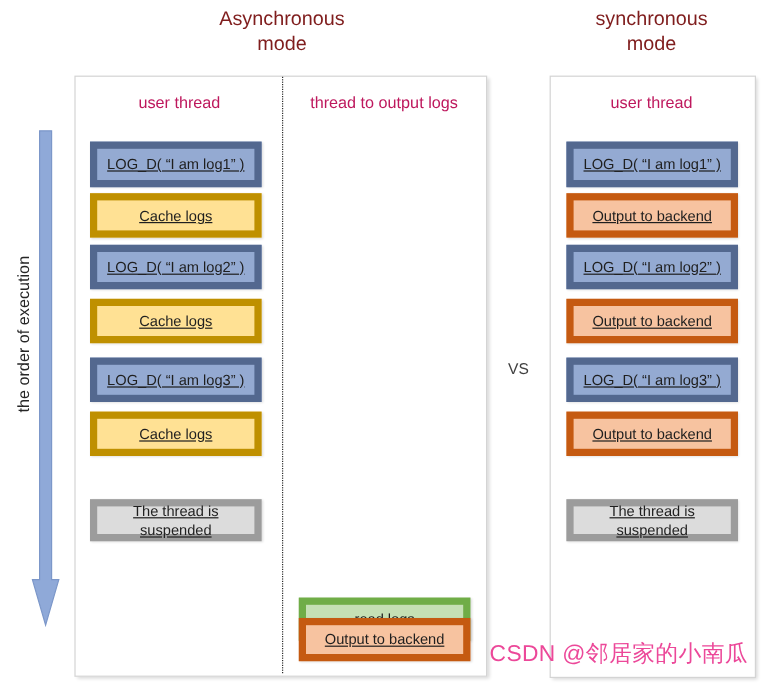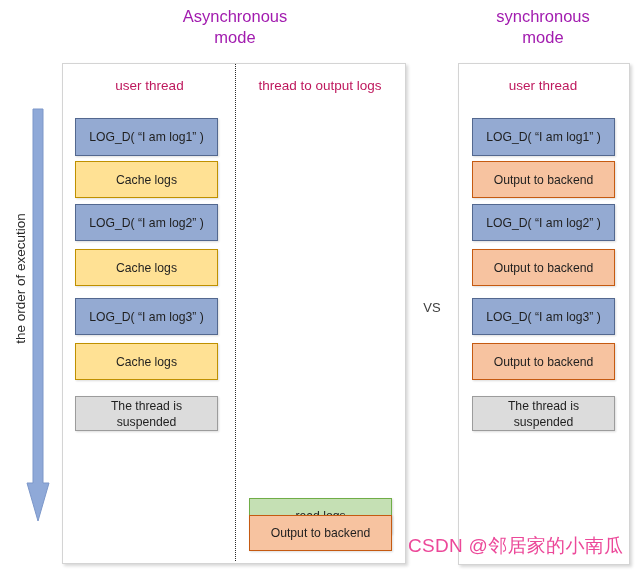--- a/index.html
+++ b/index.html
@@ -22,21 +22,21 @@
     width: 635px;
     height: 573px;
   }
 
   
   .mode-title {
     position: absolute;
     text-align: center;
     font-size: 16.5px;
     line-height: 21px;
-    color: #a21caf;
+    color: #7f1d1d;
     white-space: pre-line;
   }
   #title-async { left: 150px; top: 6px; width: 170px; }
   #title-sync  { left: 458px; top: 6px; width: 170px; }
 
   
   #order-arrow-group {
     position: absolute;
     left: 4px;
     top: 95px;
@@ -87,36 +87,37 @@
     white-space: nowrap;
   }
   #lane-header-user-async   { left: 72px;  top: 78px; width: 155px; }
   #lane-header-output-async { left: 240px; top: 78px; width: 160px; }
   #lane-header-user-sync    { left: 463px; top: 78px; width: 160px; }
 
   
   .step {
     position: absolute;
     box-sizing: border-box;
-    border: 1px solid #0c4a6e;
+    border: 6px solid #0c4a6e;
     display: flex;
     align-items: center;
     justify-content: center;
     text-align: center;
     font-size: 12.2px;
     line-height: 16px;
     color: #1f1f1f;
     white-space: pre-line;
     box-shadow: 1px 1px 2px rgba(0,0,0,0.14);
+    text-decoration: underline;
   }
   .step.blue   { background: #94AAD2; border-color: #53688F; }
   .step.yellow { background: #FFE194; border-color: #BF9000; }
   .step.orange { background: #F7C3A0; border-color: #C55A11; }
   .step.green  { background: #C5E0B4; border-color: #70AD47; }
-  .step.grey   { background: #DCDCDC; border-color: #9C9C9C; }
+  .step.grey   { background: #DCDCDC; border-color: #9C9C9C; margin-top: 20px; }
 
   
   #vs-label {
     position: absolute;
     left: 412px;
     top: 300px;
     width: 40px;
     text-align: center;
     font-size: 13px;
     color: #404040;

